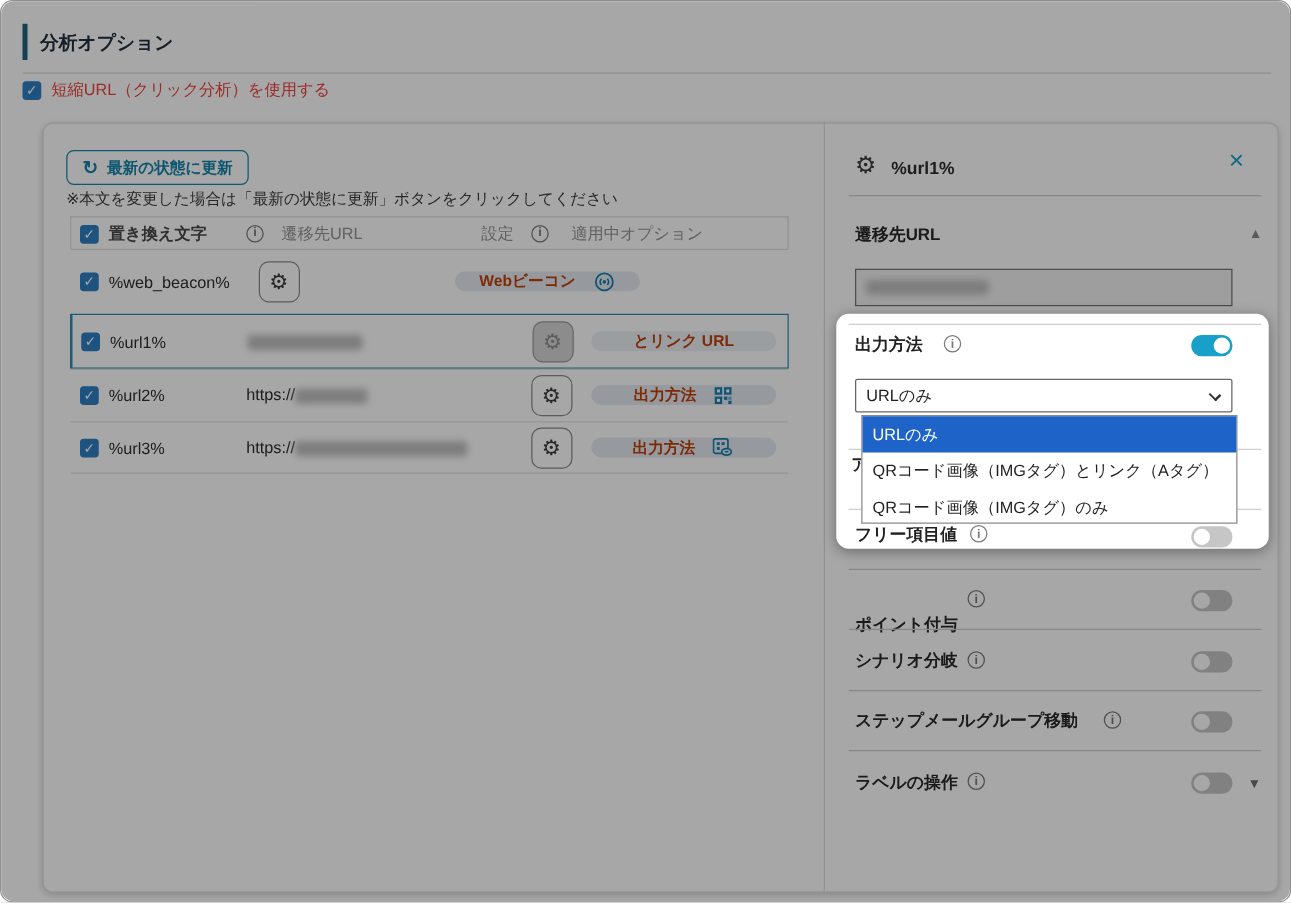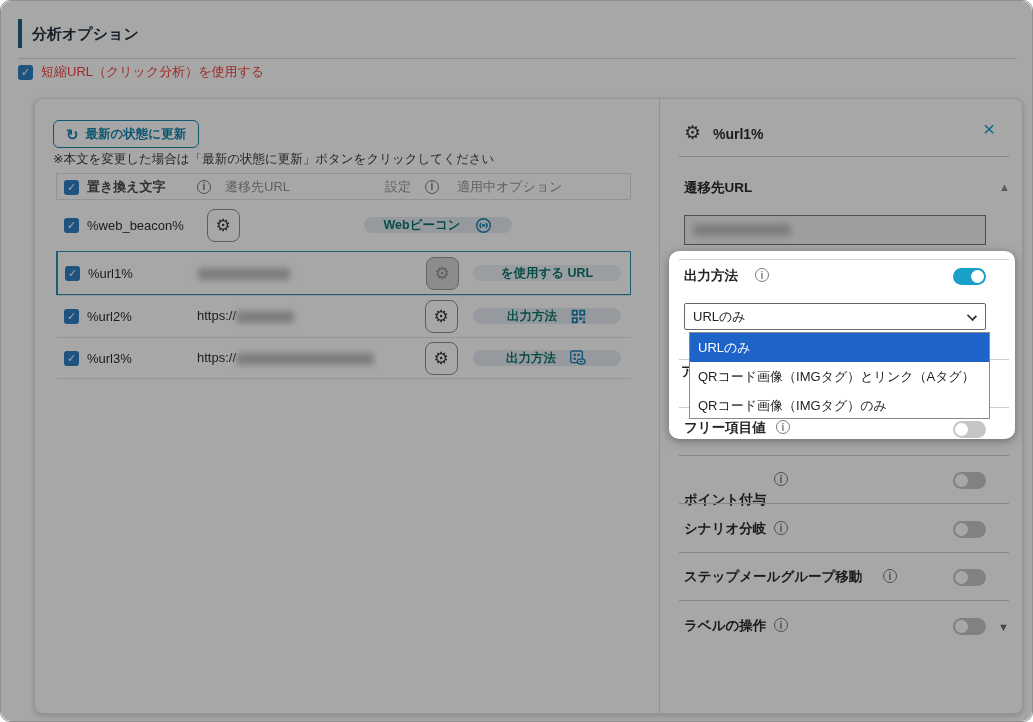--- a/index.html
+++ b/index.html
@@ -43,21 +43,21 @@
   .c-check { width:28px; padding-left:7px; flex:0 0 30px; }
   .c-name  { flex:0 0 110px; color:#2e2e2e; }
   .c-url   { flex:0 0 218px; color:#2e2e2e; line-height:20px; word-break:break-all; }
   .c-gear  { flex:0 0 52px; display:flex; justify-content:center; }
   .c-badge { flex:1; display:flex; justify-content:center; padding-right:4px; }
 
   .gear-btn { width:33px; height:33px; border:1px solid #8d8d8d; border-radius:8px; background:#fff;
               display:flex; align-items:center; justify-content:center; font-size:17px; color:#3d3d3d; cursor:pointer; }
   .gear-btn.disabled { background:#d6d6d6; border-color:#9a9a9a; color:#8f8f8f; }
 
-  .badge { min-width:148px; height:16px; border-radius:14px; background:#e5ecf3; color:#0f766e;
+  .badge { min-width:148px; height:16px; border-radius:14px; background:#e5ecf3; color:#c2410c;
            font-size:12.5px; font-weight:bold; display:flex; align-items:center; justify-content:center; gap:14px; }
   .badge svg { display:block; }
 
   .blur-blob { display:inline-block; vertical-align:middle; height:12px; background:#bfbfbf;
                border-radius:3px; filter:blur(3px); }
 
   
   .panel-gear { position:absolute; left:683px; top:120px; font-size:19px; color:#3d3d3d; }
   .panel-title { position:absolute; left:712px; top:125px; font-size:14px; font-weight:bold; color:#2e2e2e; }
   .panel-close { position:absolute; left:982px; top:117px; font-size:21px; color:#1b9fc8; cursor:pointer; line-height:1; }
@@ -149,21 +149,21 @@
       <span class="c-check"><span class="cbx">✓</span></span>
       <span class="c-name">%url1%</span>
       <span class="c-url">
         <span class="blur-blob" style="width:92px"></span>
       </span>
       <span class="c-gear">
           <button class="gear-btn disabled">⚙</button>
         </span>
       <span class="c-badge">
         <span class="badge" style="background:#ecf1f6">
-          <span>を使用する URL</span>
+          <span>とリンク URL</span>
         </span>
       </span>
     </div>
 
     <div class="t-row" style="height:42px">
       <span class="c-check"><span class="cbx">✓</span></span>
       <span class="c-name">%url2%</span>
       <span class="c-url">
         <span>https://</span><span class="blur-blob" style="width:58px"></span>
       </span>

